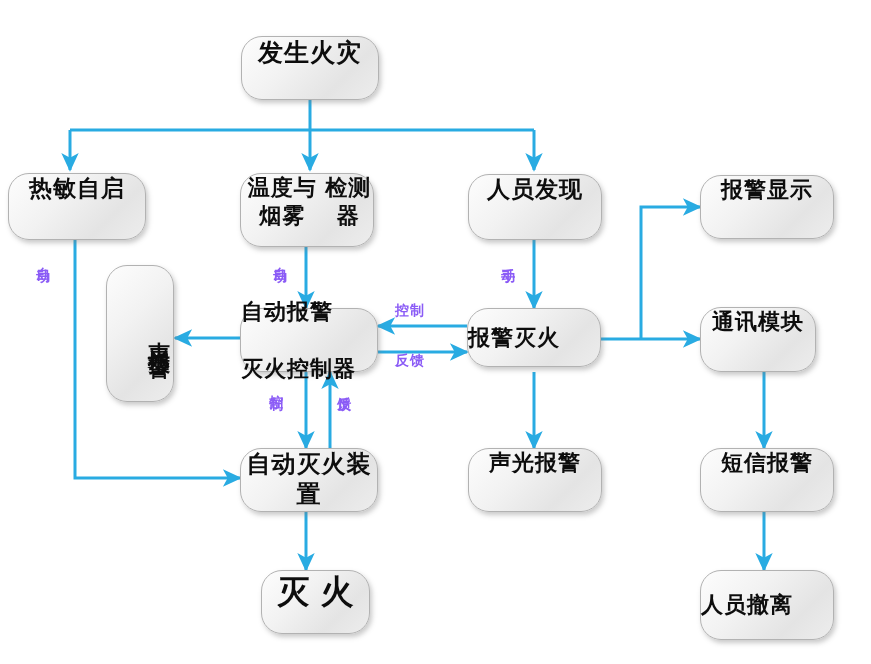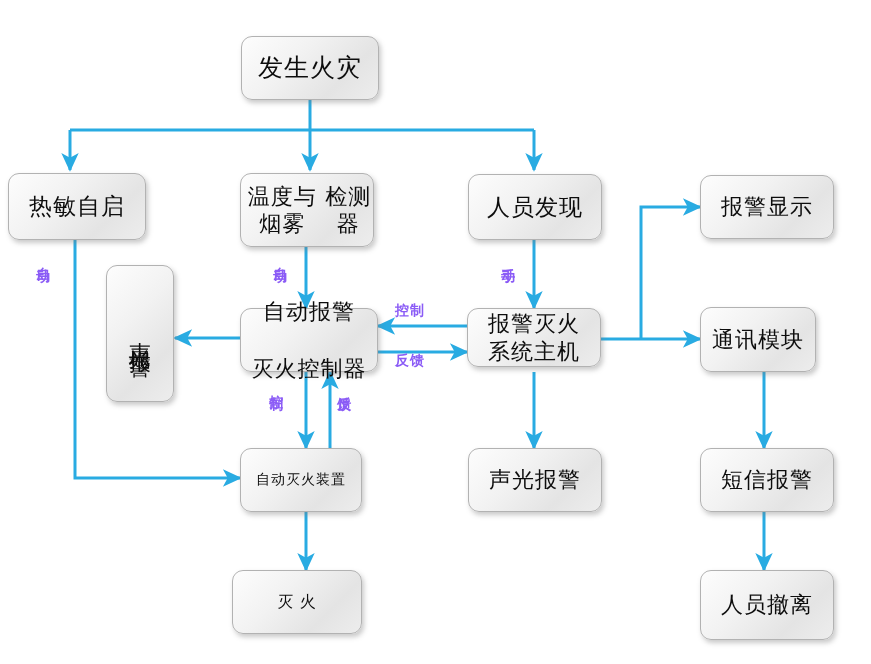--- a/index.html
+++ b/index.html
@@ -19,29 +19,29 @@
     position: absolute;
     left: 0; top: 0;
     width: 871px;
     height: 664px;
     pointer-events: none;
   }
   .node {
     position: absolute;
     box-sizing: border-box;
     display: flex;
-    align-items: center;
+    align-items: flex-start;
     justify-content: center;
     text-align: center;
     border: 1px solid #b2b2b2;
-    border-radius: 11px;
+    border-radius: 21px;
     background: linear-gradient(135deg, #fdfdfd 0%, #f2f2f2 38%, #e4e4e4 72%, #ededed 100%);
     box-shadow: 2px 3px 5px rgba(120,120,120,0.40);
     color: #0d0d0d;
-    font-weight: normal;
+    font-weight: bold;
     letter-spacing: 1px;
     line-height: 1.25;
     z-index: 2;
   }
   .node .txt { display: block; }
   .node.vertical {
     writing-mode: vertical-rl;
     text-orientation: upright;
     letter-spacing: 5px;
   }
@@ -135,40 +135,39 @@
     <span class="txt">声光报警</span>
   </div>
 
   <div class="node" style="left:240px; top:308px; width:138px; height:64px; font-size:22px; flex-direction:column;gap:29px;">
     <span class="txt">自动报警</span>
     <span class="txt">灭火控制器</span>
   </div>
 
   <div class="node" style="left:467px; top:308px; width:134px; height:59px; font-size:22px; flex-direction:column;">
     <span class="txt">报警灭火</span>
-    <span class="txt">系统主机</span>
   </div>
 
   <div class="node" style="left:700px; top:307px; width:116px; height:65px; font-size:22px;">
     <span class="txt">通讯模块</span>
   </div>
 
-  <div class="node" style="left:240px; top:448px; width:122px; height:64px; font-size:14px;">
+  <div class="node" style="left:240px; top:448px; width:138px; height:64px; font-size:24px;">
     <span class="txt">自动灭火装置</span>
   </div>
 
   <div class="node" style="left:468px; top:448px; width:134px; height:64px; font-size:22px;">
     <span class="txt">声光报警</span>
   </div>
 
   <div class="node" style="left:700px; top:448px; width:134px; height:64px; font-size:22px;">
     <span class="txt">短信报警</span>
   </div>
 
-  <div class="node" style="left:232px; top:570px; width:130px; height:64px; font-size:16px;">
+  <div class="node" style="left:261px; top:570px; width:109px; height:64px; font-size:33px;">
     <span class="txt">灭 火</span>
   </div>
 
   <div class="node" style="left:700px; top:570px; width:134px; height:70px; font-size:22px; flex-direction:column;">
     <span class="txt">人员撤离</span>
   </div>
 
   <div class="edge-label vert" style="left:35px; top:256px;">自动</div>
 
   <div class="edge-label vert" style="left:272px; top:256px;">自动</div>

